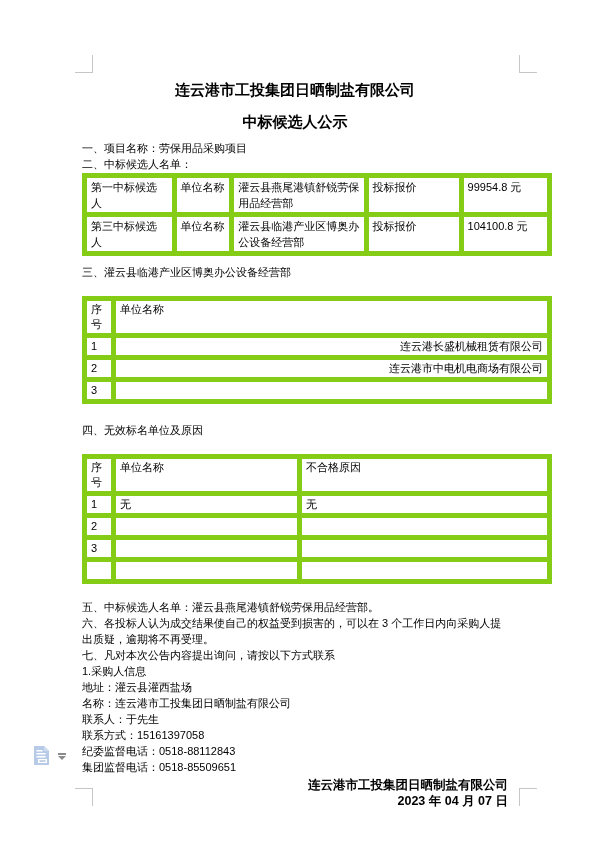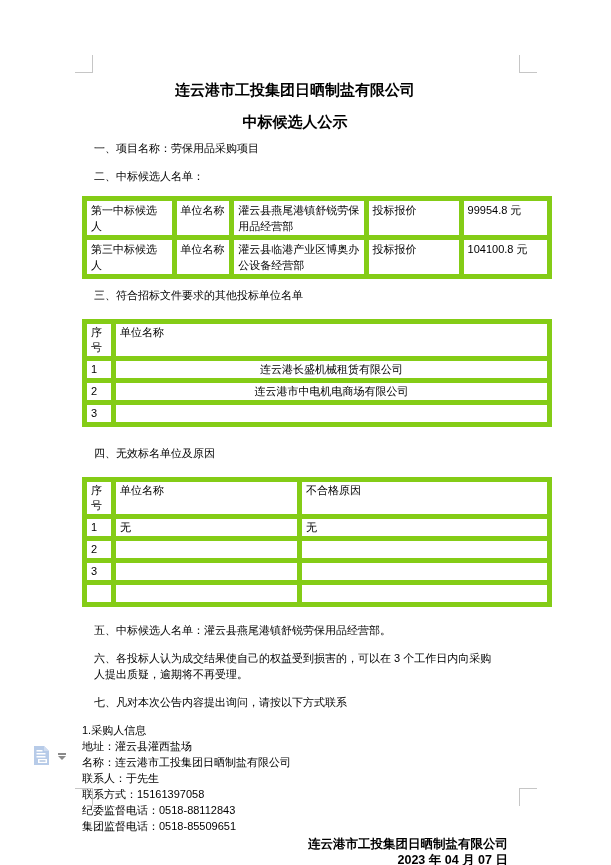--- a/index.html
+++ b/index.html
@@ -15,39 +15,39 @@
   .crop-bl { left:75px; top:788px; border-right:1px solid #c6c6c6; border-top:1px solid #c6c6c6; }
   .crop-br { left:519px; top:788px; border-left:1px solid #c6c6c6;  border-top:1px solid #c6c6c6; }
 
   .content { position:absolute; left:82px; top:73px; width:426px; font-size:11px; line-height:16px; }
 
   .doc-title { font-weight:bold; font-size:15px; line-height:18px; text-align:center; }
   .t1 { margin-top:8px; }
   .t2 { margin-top:13px; }
   .t3 { margin-top:14px; }
 
-  .para { margin:12px; text-align:left; }
+  .para { margin:0; text-align:left; }
   .s1 { margin-top:9px; }
   .s2 { margin-top:0; }
   .s3 { margin-top:8px; }
   .s4 { margin-top:18px; }
   .s5 { margin-top:15px; }
 
   table { border-collapse:collapse; table-layout:fixed; width:470px; }
   td, th { border:5px solid #84cc16; padding:1px 4px; font-size:11px; line-height:16px;
            vertical-align:top; text-align:left; font-weight:normal; overflow:hidden; }
   .tbl-candidates { margin-top:1px; }
   .tbl-candidates td { height:32px; }
   .c1 { width:82px; } .c2 { width:53px; } .c3 { width:123px; } .c4 { width:87px; } .c5 { width:81px; }
 
   .tbl-small { margin-top:16px; }
   .tbl-small td, .tbl-small th { height:15px; line-height:15px; }
   .n1 { width:29px; }
   .iv2 { width:186px; }
-  .center { text-align:center; }
+  .center { text-align:right; }
 
   .buyer-line { margin:0; }
   .signature { text-align:right; font-weight:bold; font-size:12.5px; line-height:16px; margin:0; }
   .sig-block { margin-top:2px; }
 
   
   .paste-btn { position:absolute; left:34px; top:746px; display:flex; align-items:flex-start; cursor:pointer; }
   .paste-arrow { margin-left:7px; margin-top:7px; display:flex; flex-direction:column; align-items:center; }
   .paste-arrow .bar { width:8px; height:2px; background:#8a8a8a; }
   .paste-arrow .tri { width:0; height:0; margin-top:1px;
@@ -109,21 +109,21 @@
         <tr>
           <td>第三中标候选人</td>
           <td>单位名称</td>
           <td>灌云县临港产业区博奥办公设备经营部</td>
           <td>投标报价</td>
           <td>104100.8 元</td>
         </tr>
       </tbody>
     </table>
 
-    <p class="para s3">三、符合招标文件要求的其他投标单位名单</p>
+    <p class="para s3">三、灌云县临港产业区博奥办公设备经营部</p>
 
     <table class="tbl-small">
       <colgroup>
           <col class="n1">
           <col>
         </colgroup>
       <tbody>
         <tr>
           <th>序号</th>
           <th>单位名称</th>

